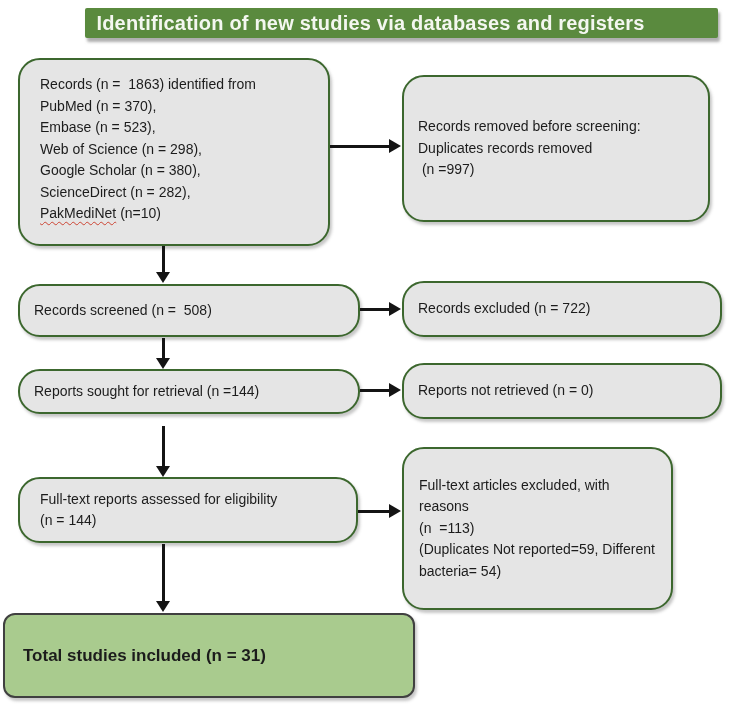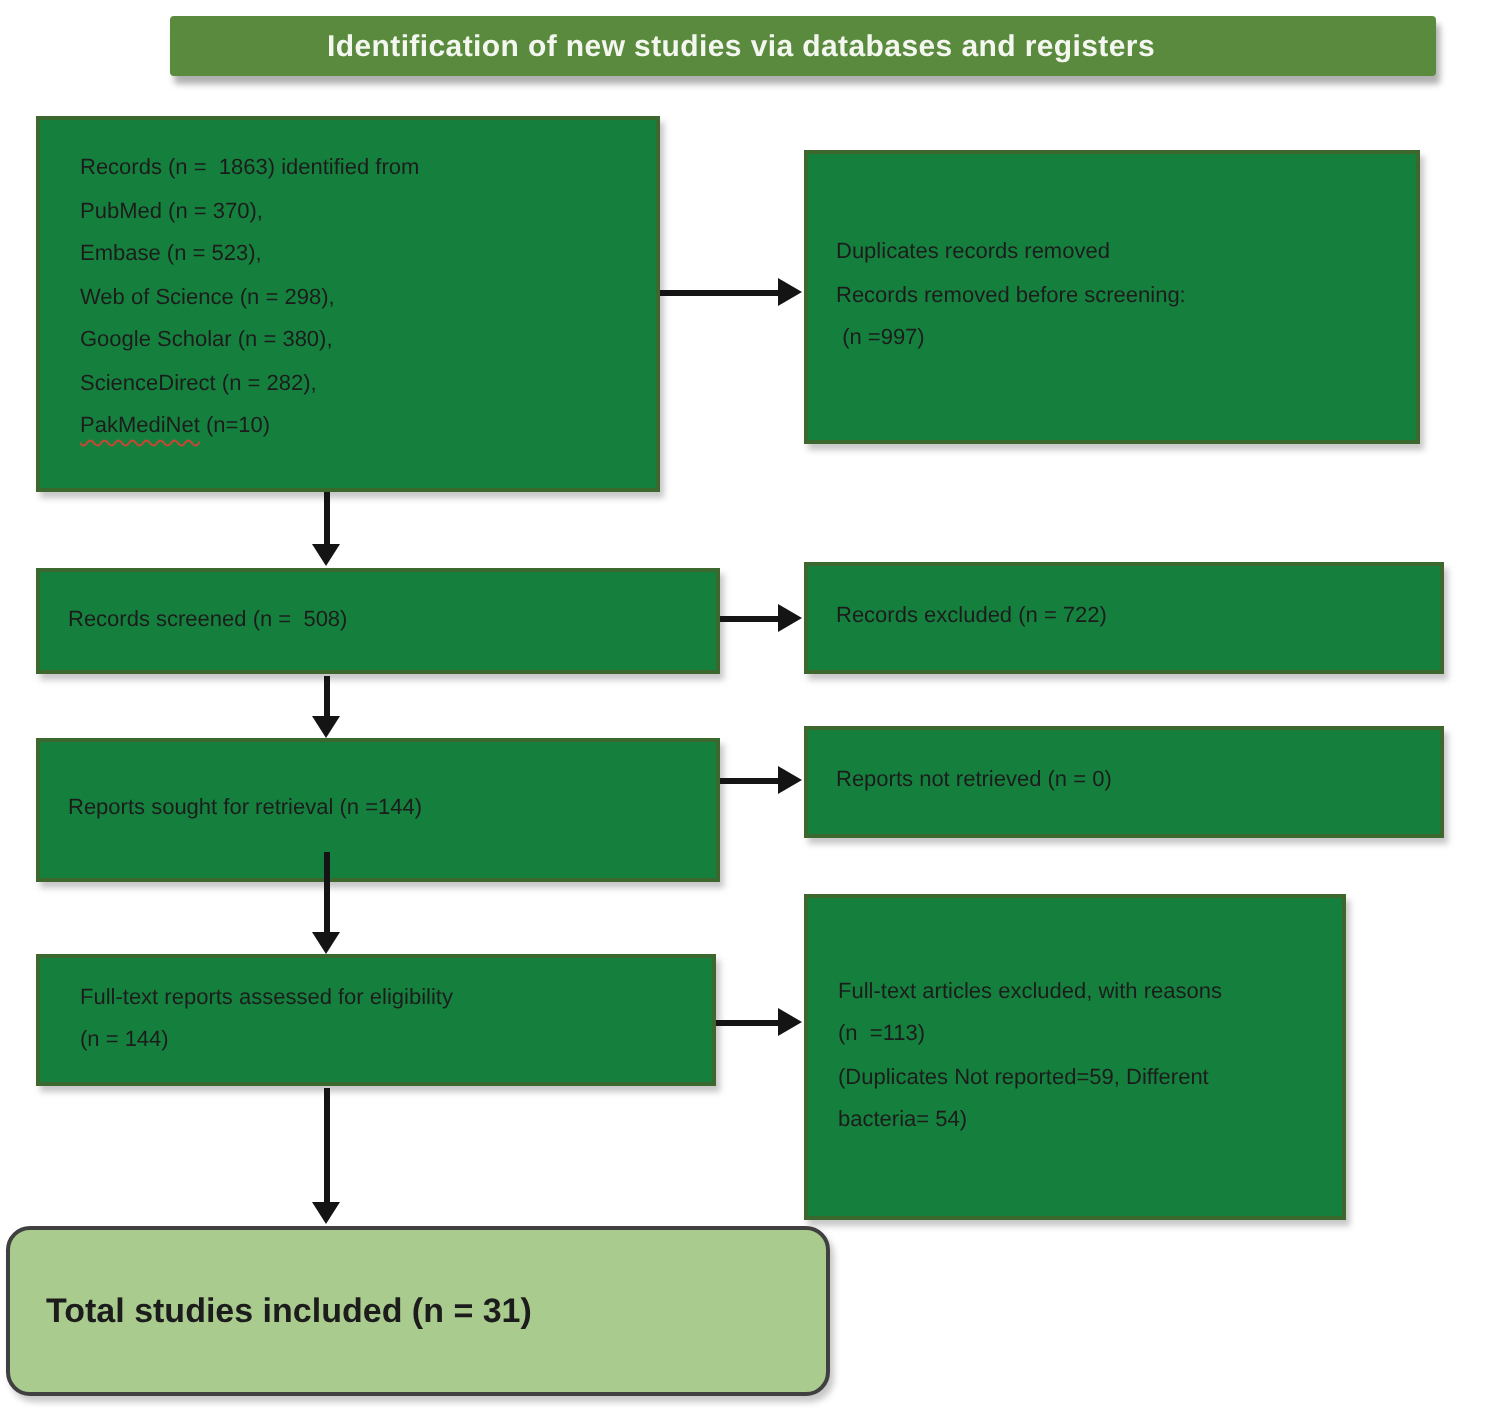--- a/index.html
+++ b/index.html
@@ -6,29 +6,29 @@
   #canvas{
     position:relative;width:750px;height:712px;background:#ffffff;overflow:hidden;
     font-family:"Liberation Sans",sans-serif;color:#1c1c1c;
   }
   .titlebar{
     position:absolute;left:85px;top:8px;width:633px;height:30px;
     background:#5a8a3e;border-radius:2px;
     box-shadow:2px 4px 3px rgba(110,110,110,0.55);
     display:flex;align-items:center;justify-content:center;
     padding-right:62px;box-sizing:border-box;
-    color:#f4f7f0;font-weight:bold;font-size:15px;letter-spacing:0.2px;
+    color:#f4f7f0;font-weight:bold;font-size:20px;letter-spacing:0.2px;
   }
   .fbox{
-    position:absolute;background:#15803d;
-    border:2px solid #3c672e;border-radius:0;
+    position:absolute;background:#e5e5e5;
+    border:2px solid #3c672e;border-radius:22px;
     box-shadow:2px 3px 3px rgba(130,130,130,0.45);
     box-sizing:border-box;
     display:flex;flex-direction:column;justify-content:center;
-    font-size:11px;line-height:21.5px;white-space:pre-wrap;
+    font-size:14px;line-height:21.5px;white-space:pre-wrap;
   }
   .fbox .bline{white-space:pre-wrap;}
   .greenbox{
     background:#a9cb8e;border:2px solid #404040;border-radius:12px;
     font-size:17px;font-weight:600;
   }
   .squiggle{
     text-decoration:underline;
     text-decoration-style:wavy;
     text-decoration-color:#cc4433;
@@ -61,33 +61,33 @@
     <div class="bline">Records (n =  1863) identified from</div>
     <div class="bline">PubMed (n = 370),</div>
     <div class="bline">Embase (n = 523),</div>
     <div class="bline">Web of Science (n = 298),</div>
     <div class="bline">Google Scholar (n = 380),</div>
     <div class="bline">ScienceDirect (n = 282),</div>
     <div class="bline"><span class="squiggle">PakMediNet</span><span> (n=10)</span></div>
   </div>
 
   <div class="fbox" style="left:402px;top:75px;width:308px;height:147px;padding:10px 10px 10px 14px;">
+    <div class="bline">Records removed before screening:</div>
     <div class="bline">Duplicates records removed</div>
-    <div class="bline">Records removed before screening:</div>
     <div class="bline"> (n =997)</div>
   </div>
 
   <div class="fbox" style="left:18px;top:284px;width:342px;height:53px;padding:4px 10px 4px 14px;">
     <div class="bline">Records screened (n =  508)</div>
   </div>
   <div class="fbox" style="left:402px;top:281px;width:320px;height:56px;padding:4px 10px 4px 14px;">
     <div class="bline">Records excluded (n = 722)</div>
   </div>
 
-  <div class="fbox" style="left:18px;top:369px;width:342px;height:72px;padding:4px 10px 4px 14px;">
+  <div class="fbox" style="left:18px;top:369px;width:342px;height:45px;padding:4px 10px 4px 14px;">
     <div class="bline">Reports sought for retrieval (n =144)</div>
   </div>
   <div class="fbox" style="left:402px;top:363px;width:320px;height:56px;padding:4px 10px 4px 14px;">
     <div class="bline">Reports not retrieved (n = 0)</div>
   </div>
 
   <div class="fbox" style="left:18px;top:477px;width:340px;height:66px;padding:4px 28px 4px 20px;">
     <div class="bline">Full-text reports assessed for eligibility</div>
     <div class="bline">(n = 144)</div>
   </div>

